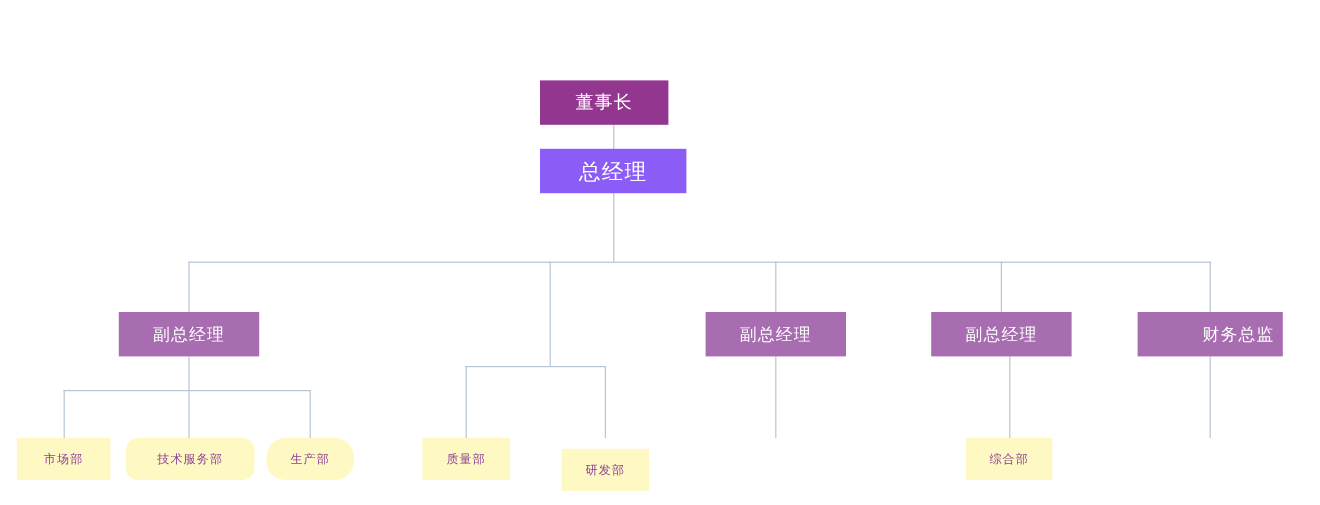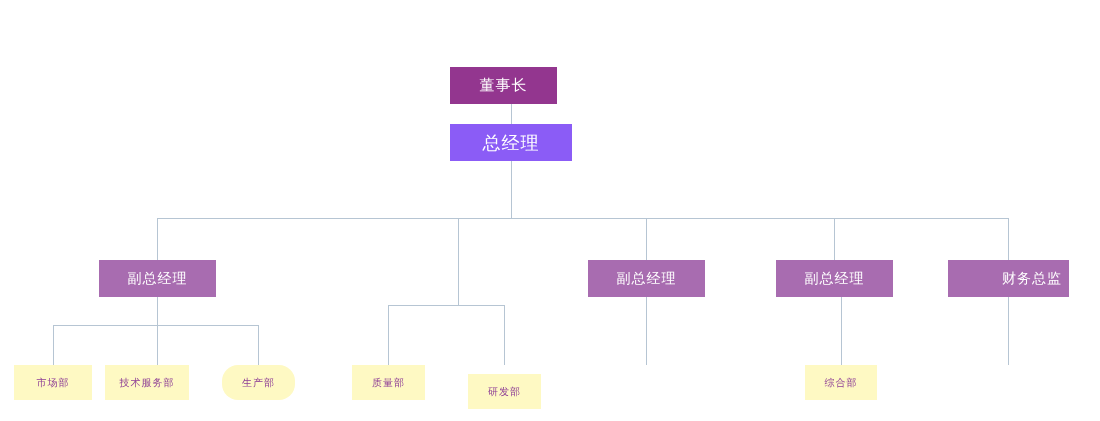--- a/index.html
+++ b/index.html
@@ -87,18 +87,18 @@
     <div class="conn v" style="left: 646px; top: 297px; height: 68px; background: rgb(182, 197, 211);"></div>
     <div class="conn v" style="left: 841px; top: 297px; height: 68px; background: rgb(182, 197, 211);"></div>
     <div class="conn v" style="left: 1008px; top: 297px; height: 68px; background: rgb(182, 197, 211);"></div>
     <div class="node level-1" style="left: 450px; top: 31px; width: 107px; height: 37px; margin-top: 36px;">董事长</div>
     <div class="node level-2" style="left: 450px; top: 124px; width: 122px; height: 37px;">总经理</div>
     <div class="node level-3" style="left: 99px; top: 260px; width: 117px; height: 37px;">副总经理</div>
     <div class="node level-3" style="left: 588px; top: 260px; width: 117px; height: 37px;">副总经理</div>
     <div class="node level-3" style="left: 776px; top: 260px; width: 117px; height: 37px;">副总经理</div>
     <div class="node level-3" style="left: 948px; top: 260px; width: 121px; height: 37px; padding-left: 47px;">财务总监</div>
     <div class="node leaf" style="left: 14px; top: 365px; width: 78px; height: 35px;">市场部</div>
-    <div class="node leaf" style="left: 105px; top: 365px; width: 84px; height: 35px;">技术服务部</div>
+    <div class="node leaf" style="left: 105px; top: 365px; width: 107px; height: 35px; border-radius: 10px;">技术服务部</div>
     <div class="node leaf" style="left: 222px; top: 365px; width: 73px; height: 35px; border-radius: 16px;">生产部</div>
     <div class="node leaf" style="left: 352px; top: 365px; width: 73px; height: 35px;">质量部</div>
     <div class="node leaf" style="left: 468px; top: 374px; width: 73px; height: 35px;">研发部</div>
     <div class="node leaf" style="left: 805px; top: 365px; width: 72px; height: 35px;">综合部</div>
   </div>
 
 </body></html>

